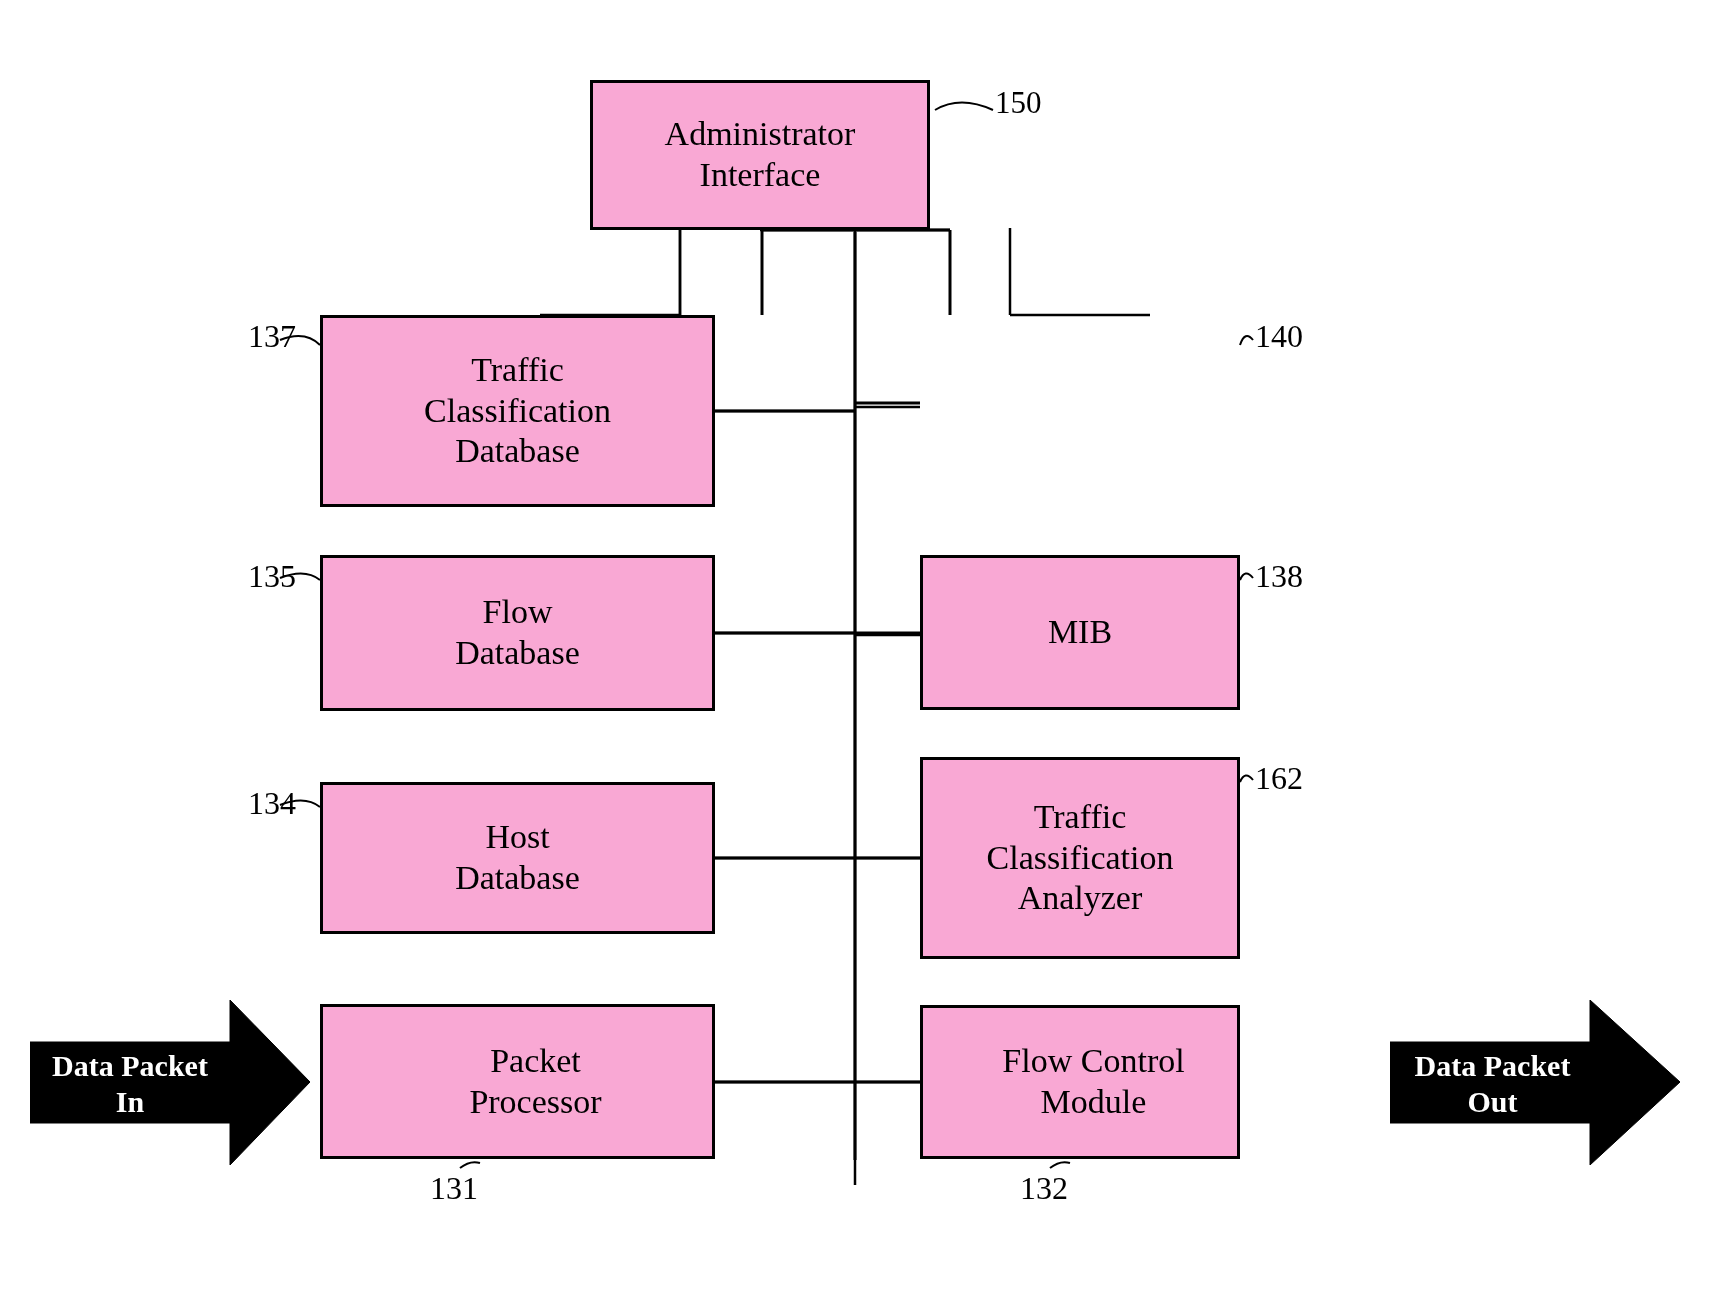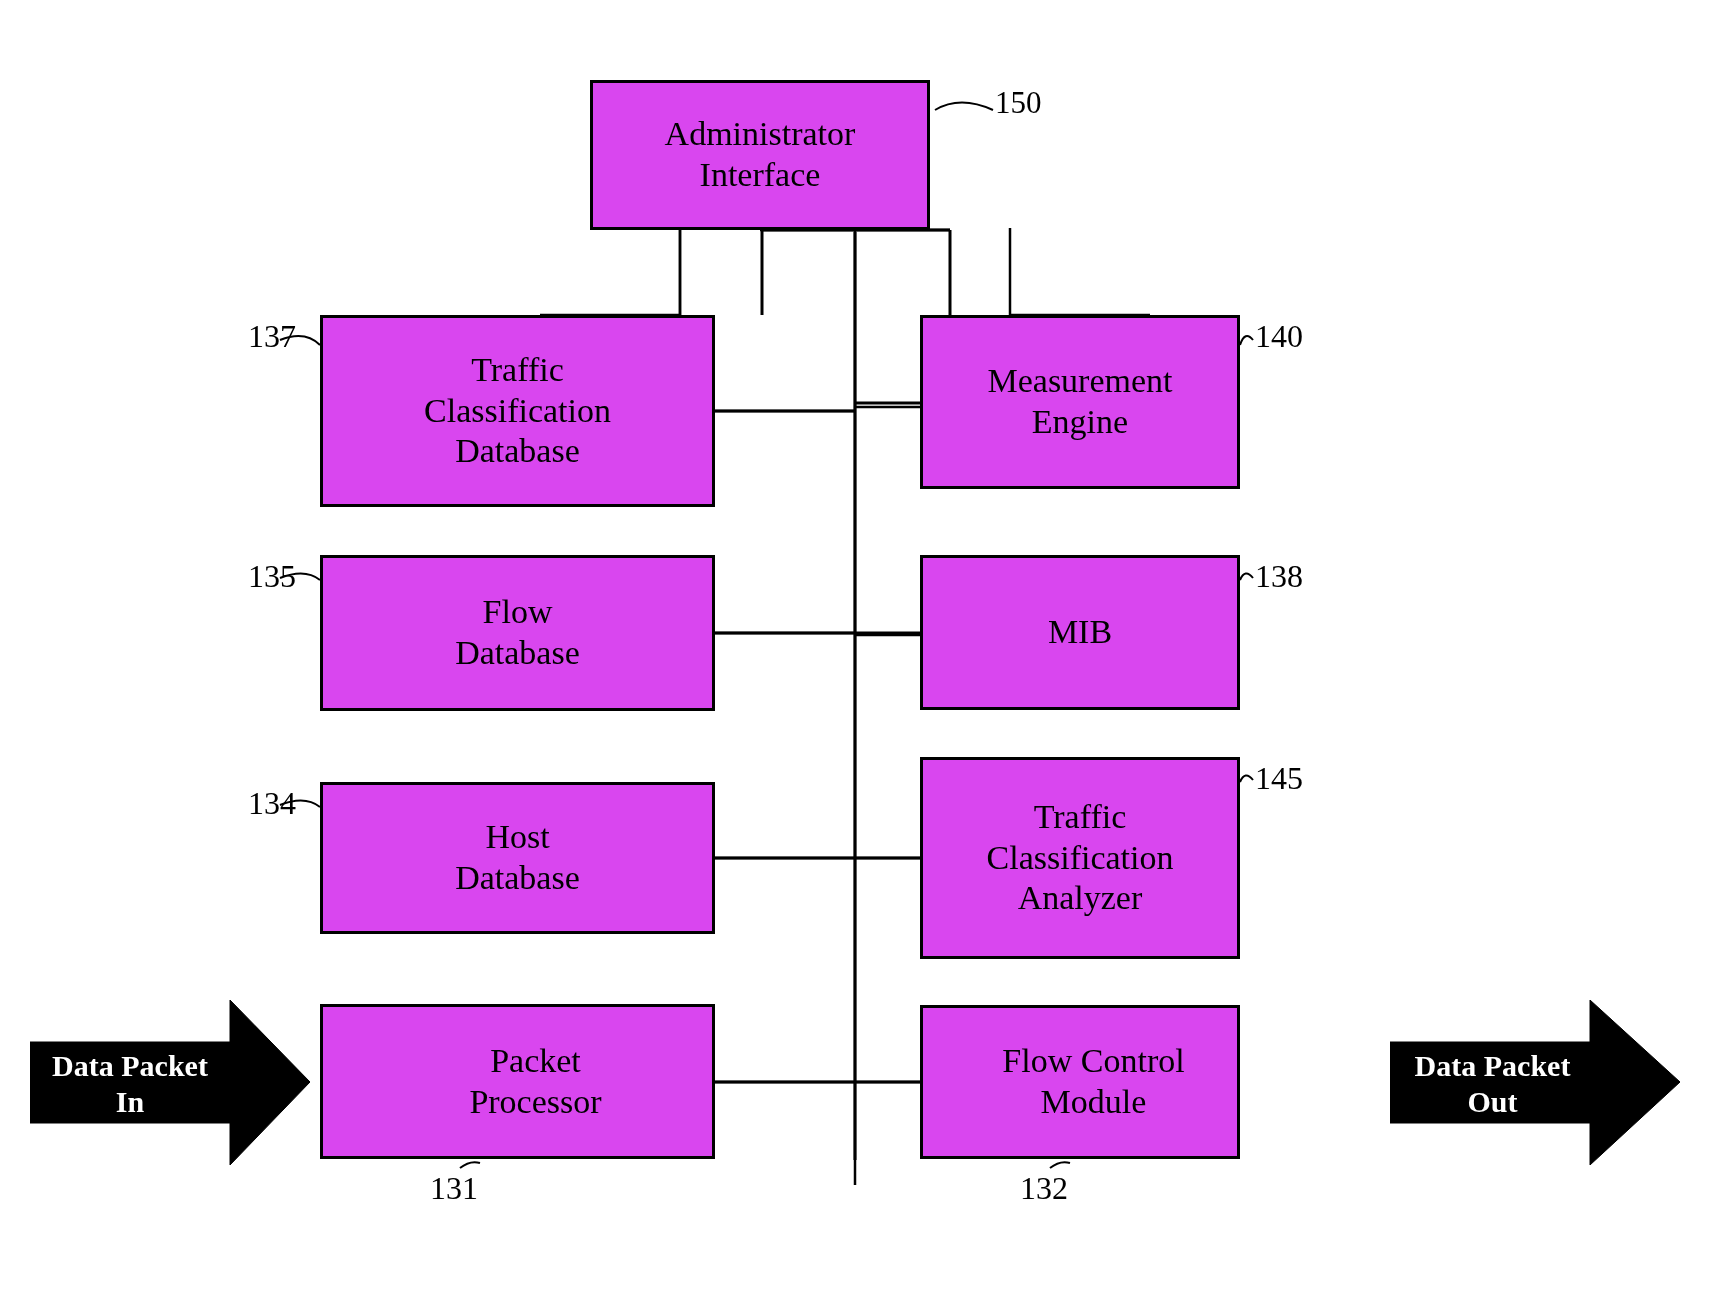--- a/index.html
+++ b/index.html
@@ -13,21 +13,21 @@
     }
     .diagram-container {
       position: absolute;
       top: 0; left: 0;
       width: 1710px;
       height: 1292px;
     }
     .box {
       position: absolute;
       border: 3px solid #000;
-      background: #d946ef;
+      background: #f9a8d4;
       display: flex;
       align-items: center;
       justify-content: center;
       text-align: center;
       font-size: 32px;
       line-height: 1.2;
       font-weight: normal;
     }
     .label {
       position: absolute;
@@ -102,24 +102,20 @@
     <span style="white-space:pre-line;">Traffic
 Classification
 Database</span>
   </div>
 
   <div class="label" style="left:248px; top:318px;">137</div>
   <svg style="position:absolute;top:0;left:0;width:1710px;height:1292px;pointer-events:none;">
     <path d="M 280,340 Q 305,330 320,345" stroke="#000" stroke-width="2" fill="none"></path>
   </svg>
 
-  <div class="box" style="left:920px; top:315px; width:320px; height:174px; font-size:34px;">
-    <span style="white-space:pre-line;">Measurement
-Engine</span>
-  </div>
 
   <div class="label" style="left:1255px; top:318px;text-align:center;">140</div>
   <svg style="position:absolute;top:0;left:0;width:1710px;height:1292px;pointer-events:none;">
     <path d="M 1253,340 Q 1245,330 1240,345" stroke="#000" stroke-width="2" fill="none"></path>
   </svg>
 
   <div class="box" style="left:320px; top:555px; width:395px; height:156px; font-size:34px;">
     <span style="white-space:pre-line;">Flow
 Database</span>
   </div>
@@ -147,21 +143,21 @@
   <svg style="position:absolute;top:0;left:0;width:1710px;height:1292px;pointer-events:none;">
     <path d="M 280,805 Q 305,795 320,807" stroke="#000" stroke-width="2" fill="none"></path>
   </svg>
 
   <div class="box" style="left:920px; top:757px; width:320px; height:202px; font-size:34px;">
     <span style="white-space:pre-line;">Traffic
 Classification
 Analyzer</span>
   </div>
 
-  <div class="label" style="left:1255px; top:760px;">145</div>
+  <div class="label" style="left:1255px; top:760px;">162</div>
   <svg style="position:absolute;top:0;left:0;width:1710px;height:1292px;pointer-events:none;">
     <path d="M 1253,780 Q 1245,770 1240,782" stroke="#000" stroke-width="2" fill="none"></path>
   </svg>
 
   <div class="box" style="left:320px; top:1004px; width:395px; height:155px; font-size:34px;padding-left:36px;">
     <span style="white-space:pre-line;">Packet
 Processor</span>
   </div>
 
   <div class="label" style="left:430px; top:1170px;">131</div>

